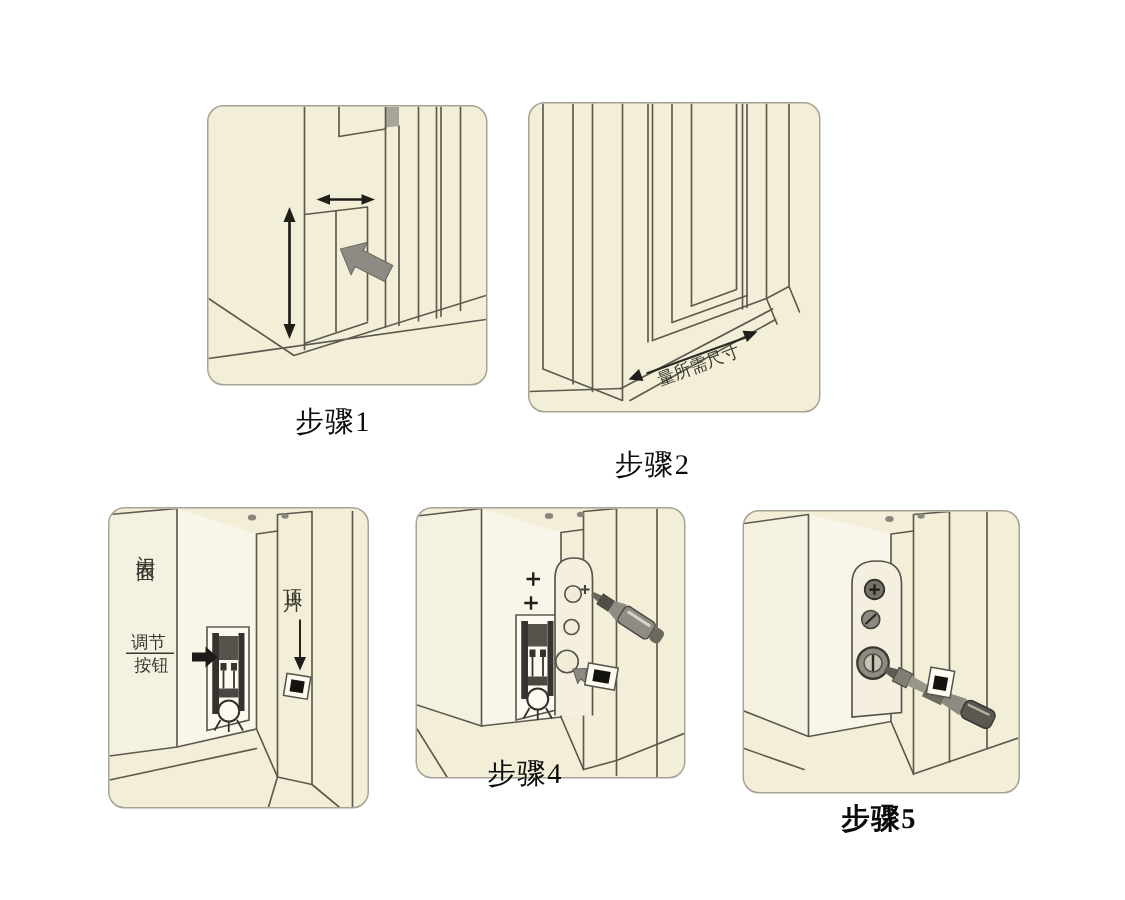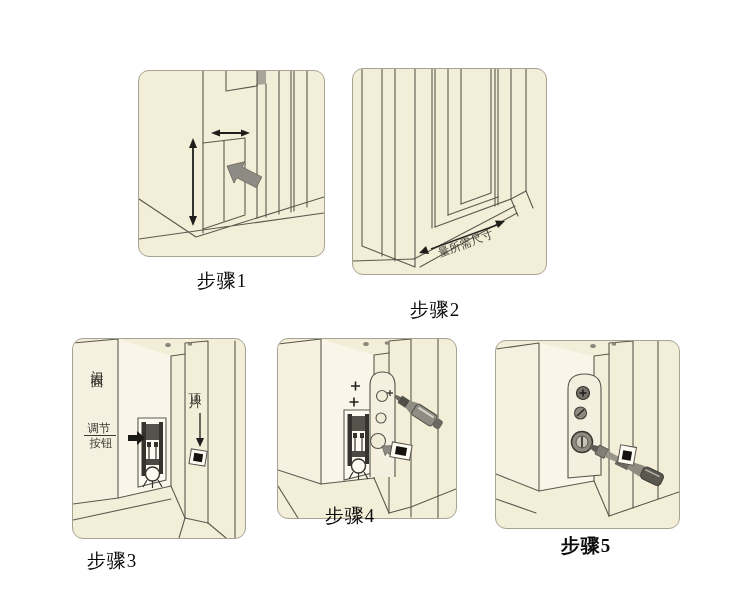--- a/index.html
+++ b/index.html
@@ -122,21 +122,20 @@
         <path d="M127 74 V100" stroke="#1f1e1b" stroke-width="1.3" fill="none"></path>
         <polygon points="123,99 131,99 127,108" fill="#1f1e1b"></polygon>
       </g>
 
       <g transform="translate(125,119) rotate(9)">
         <rect x="-8" y="-8" width="16" height="15" fill="#fdfbf2" stroke="#55524a" stroke-width="1"></rect>
         <rect x="-4.5" y="-4.5" width="9" height="8" fill="#14130f"></rect>
       </g>
     </svg>
   </div>
-  <div class="step-label" style="left:57px;top:548px;">步骤3</div>
 
   <div class="panel" style="left:277px;top:338px;width:178px;height:179px;">
     <svg viewBox="0 0 178 179">
       <polygon points="0,5 43,0 43,145 0,131" fill="#f5f1e1" stroke="none"></polygon>
       <polygon points="43,0 96,16 96,139 43,145" fill="#f9f5e8" stroke="none"></polygon>
       <g class="ln">
         <path d="M0 5 L43 0 M43 0 V145 M96 16 V139 M96 16 L111 14"></path>
         <path d="M111 2 V174 M133 0 V178 M111 2 L133 0 M160 0 V179"></path>
         <path d="M0 131 L43 145 M43 145 L96 139 M96 139 L111 174"></path>
         <path d="M111 174 L133 168 M133 168 L178 150 M0 147 L20 179"></path>

